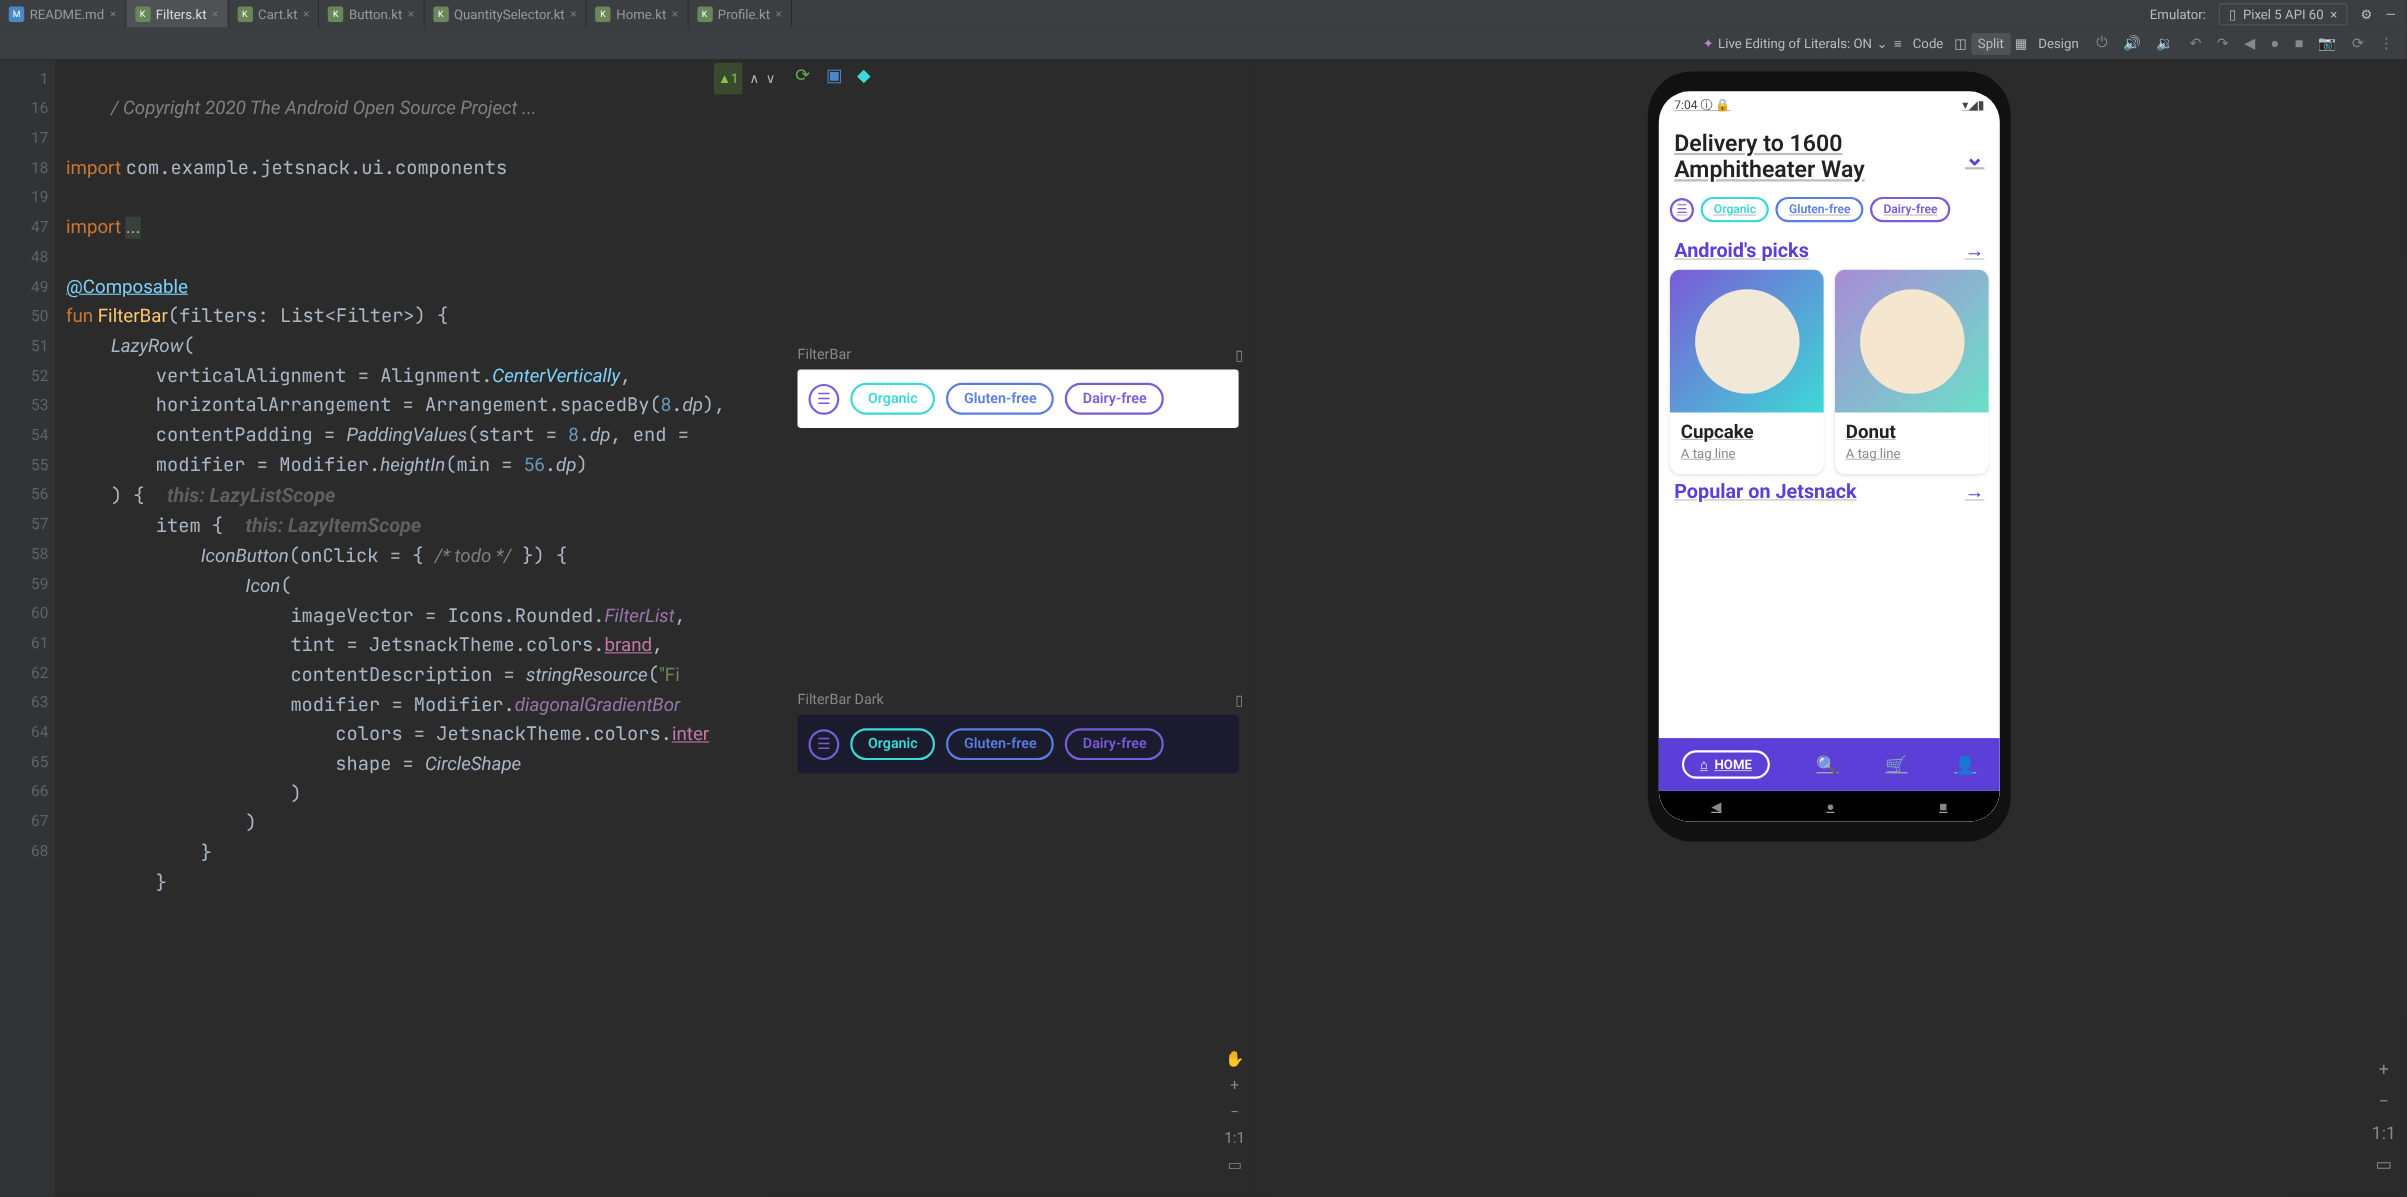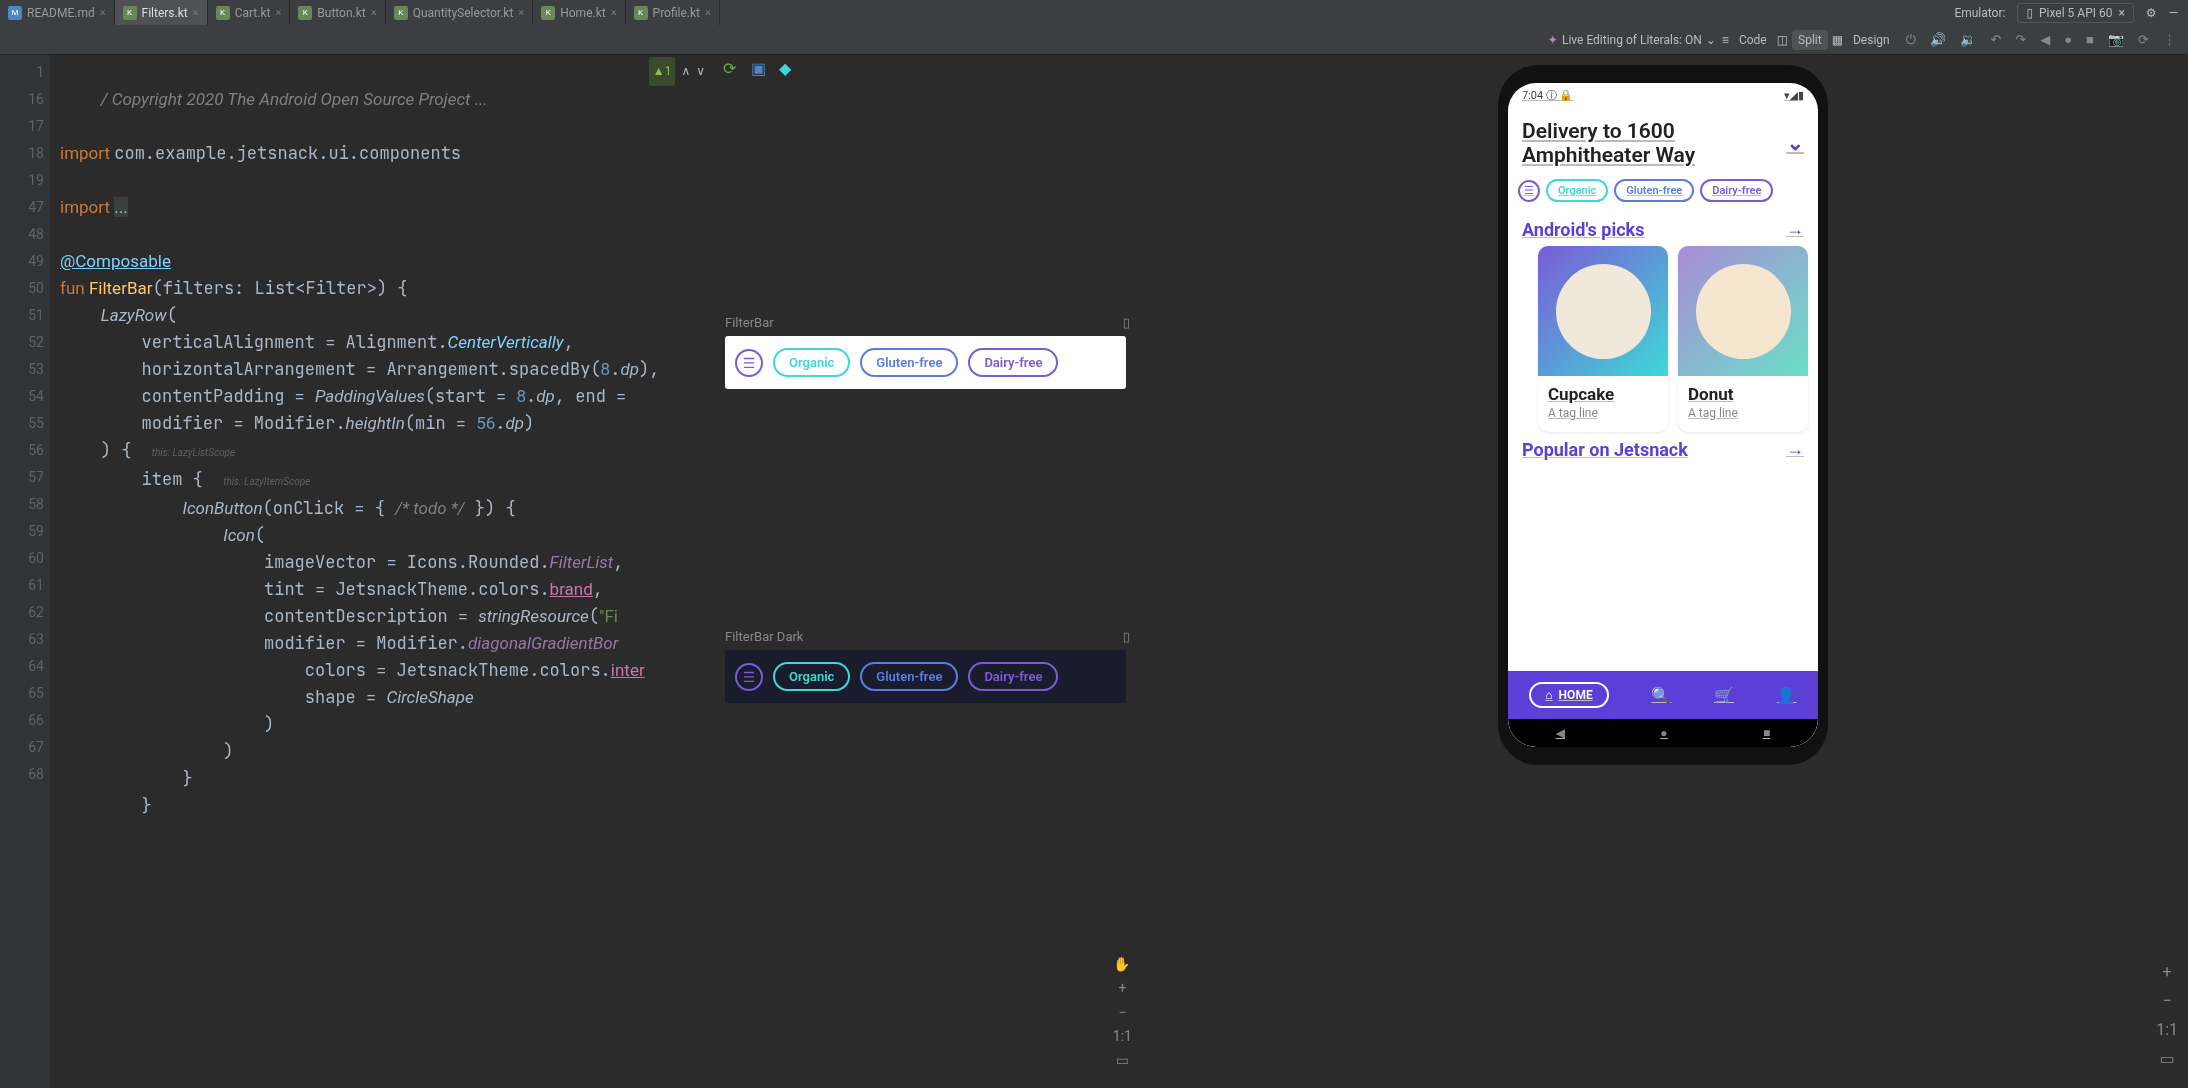--- a/index.html
+++ b/index.html
@@ -22,21 +22,21 @@
 .gutter { width:50px; background:#313335; text-align:right; padding:4px 6px 0 0; font-size:14px; color:#606366; font-family:"JetBrains Mono",Menlo,monospace; line-height:27px; }
 .code { width:663px; background:#2b2b2b; padding:4px 0 0 10px; font-family:"JetBrains Mono",Menlo,monospace; font-size:17px; line-height:27px; color:#a9b7c6; position:relative; white-space:pre; overflow:hidden; }
 .code .kw { color:#cc7832; }
 .code .ann { color:#7dd3fc;text-decoration:underline; }
 .code .num { color:#6897bb; }
 .code .str { color:#6a8759; }
 .code .it { font-style:italic; }
 .code .fn { color:#ffc66d; }
 .code .cm { color:#808080; font-style:italic; }
 .code .br { color:#c678a8; text-decoration:underline; }
-.code .hint { color:#606060; font-size:10px; font-style:italic; }
+.code .hint { color:#606060; font-size:18px; font-style:italic;font-weight:bold; }
 .code-overlay { position:absolute; top:2px; right:8px; display:flex; gap:6px; font-size:12px; align-items:center; }
 .preview { width:425px; background:#2b2b2b; position:relative; padding-top:20px; }
 .preview-toolbar { position:absolute; top:4px; left:10px; display:flex; gap:10px; }
 .pv-ic { width:18px; height:18px; color:#6aa84f; }
 .pv-label { font-size:13px; color:#888; margin:240px 0 6px 12px; }
 .pv-label.dark { }
 .filterbar { margin:0 12px; background:#fff; border-radius:3px; padding:12px 10px; display:flex; gap:10px; align-items:center; }
 .filterbar.dark { background:#1a1c2e; }
 .fb-icon { width:28px; height:28px; border-radius:50%; border:2px solid #7b5bd6; display:flex; align-items:center; justify-content:center; color:#7b5bd6; font-size:14px; }
 .chip { padding:5px 14px; border-radius:18px; border:2px solid; font-size:13px; font-weight:600; white-space:nowrap; }
@@ -49,21 +49,21 @@
 .phone { width:330px; height:700px; background:#111; border-radius:40px; padding:18px 10px; position:relative; }
 .screen { width:100%; height:100%; background:#fff; border-radius:28px; overflow:hidden; display:flex; flex-direction:column; }
 .status { height:24px; display:flex; align-items:center; padding:0 14px; font-size:11px; color:#444; justify-content:space-between; }
 .addr { padding:12px 14px; font-size:21px; font-weight:600; color:#222; display:flex; justify-content:space-between; align-items:center; }
 .em-chips { display:flex; gap:6px; padding:0 10px 10px; align-items:center; }
 .em-chips .fb-icon { width:22px; height:22px; font-size:11px; }
 .em-chips .chip { font-size:11px; padding:3px 10px; }
 .section-head { display:flex; justify-content:space-between; align-items:center; padding:6px 14px; }
 .section-head h4 { font-size:18px; color:#5b3fd6; font-weight:700; }
 .arrow { color:#5b3fd6; font-size:18px; }
-.cards { display:flex; gap:10px; padding:0 10px;margin-left:20px; }
+.cards { display:flex; gap:10px; padding:0 10px; }
 .card { width:145px; background:#fff; border-radius:10px; box-shadow:0 1px 3px rgba(0,0,0,0.1); overflow:hidden; }
 .card-img { height:130px; background:linear-gradient(135deg,#7b5bd6,#3dd9d6); display:flex; align-items:center; justify-content:center; }
 .card-img2 { background:linear-gradient(135deg,#a98bd6,#6ae0c8); }
 .circle-img { width:95px; height:95px; border-radius:50%; background:#f0e8d8; }
 .card-body { padding:8px 10px 12px; }
 .card-body h5 { font-size:17px; color:#222; margin-bottom:2px; }
 .card-body p { font-size:12px; color:#888; }
 .round-row { display:flex; gap:14px; padding:8px 12px; }
 .round-item { text-align:center; }
 .round-img { width:76px; height:76px; border-radius:50%; background:#e8d8c8; margin-bottom:4px; }

